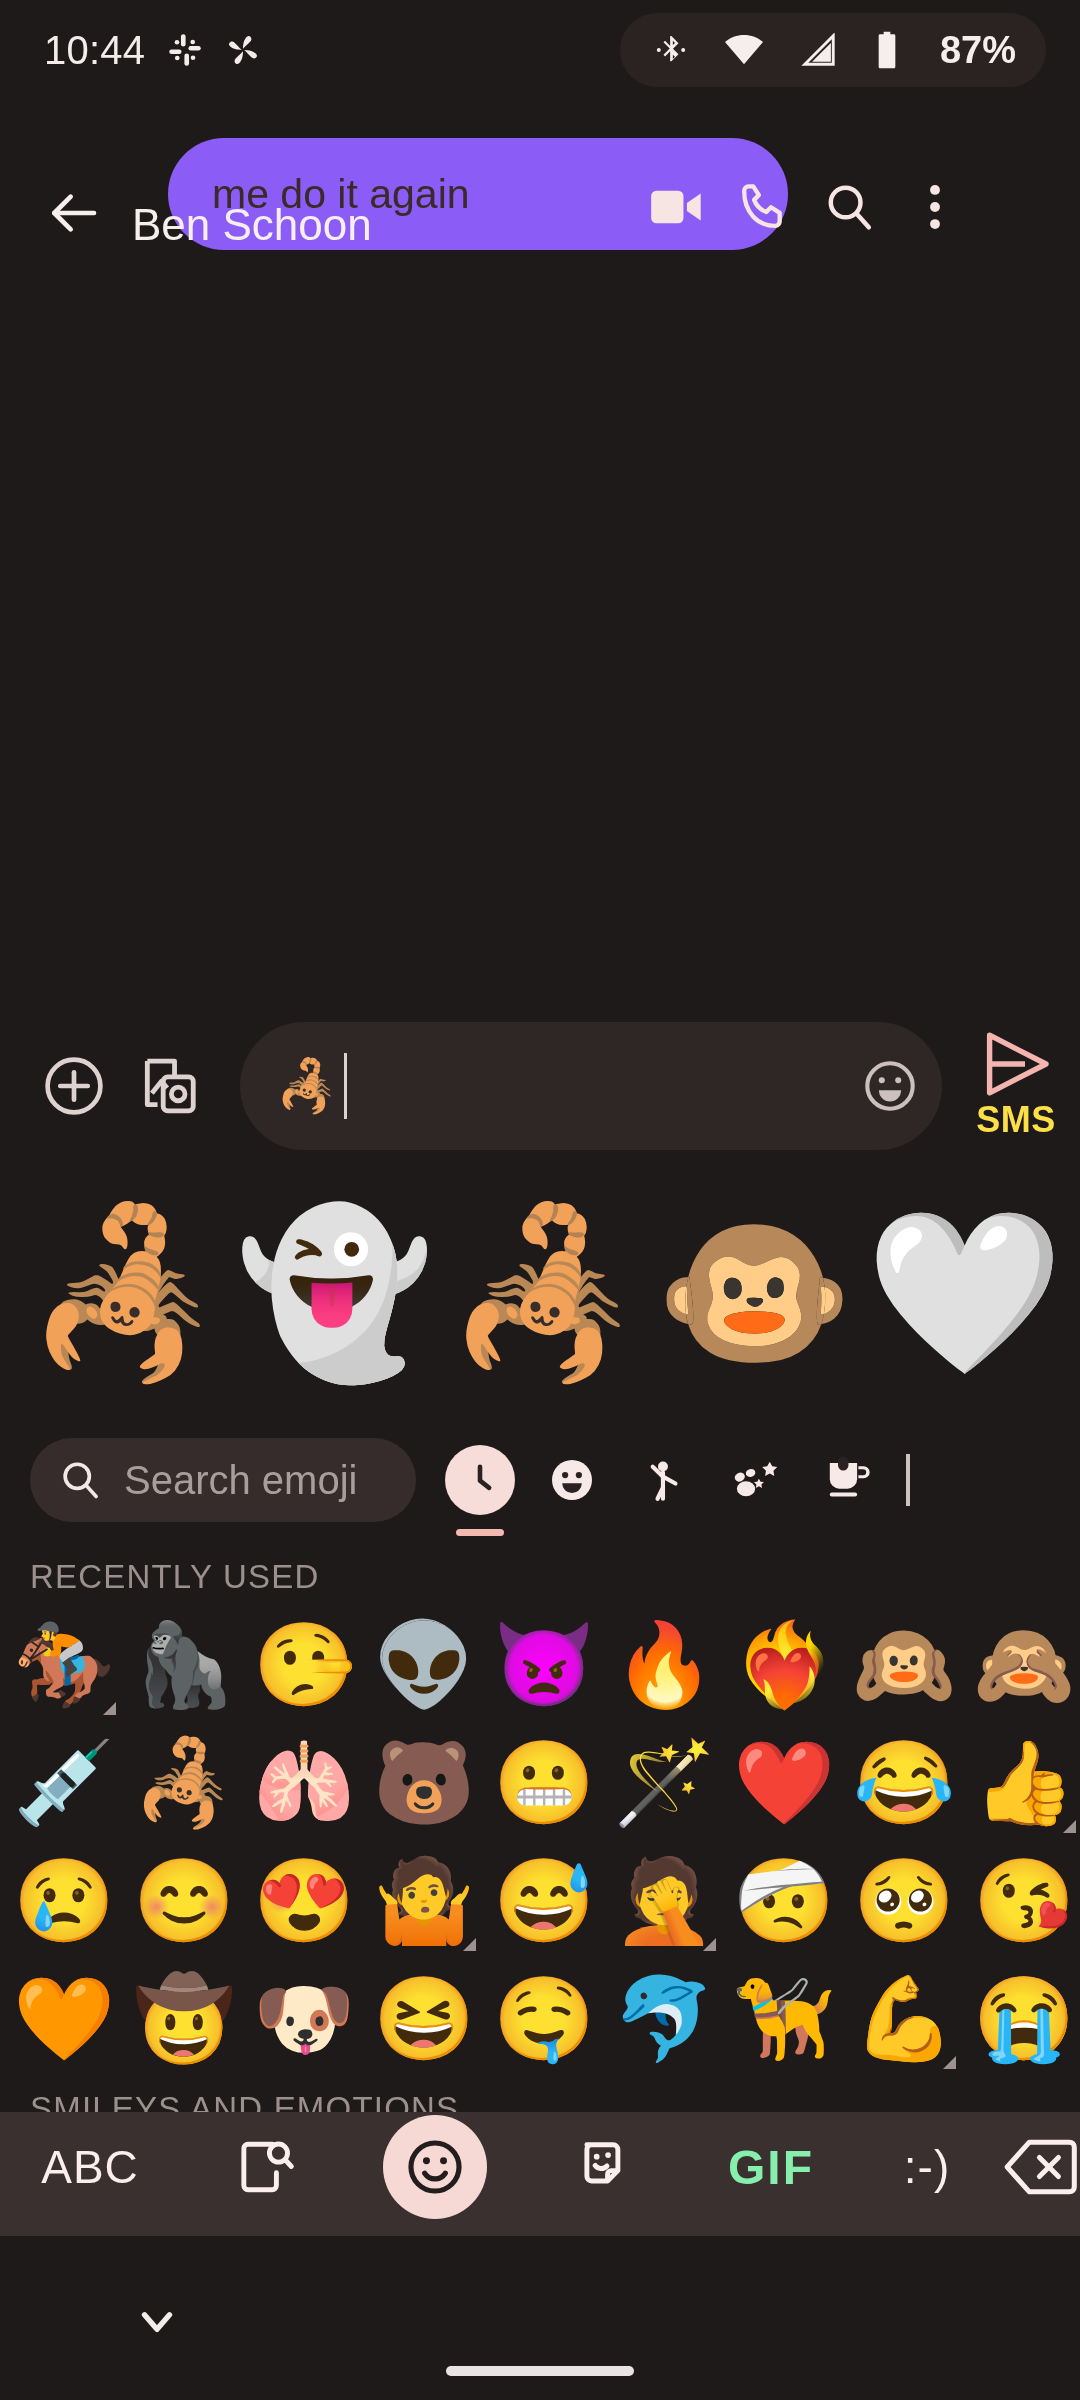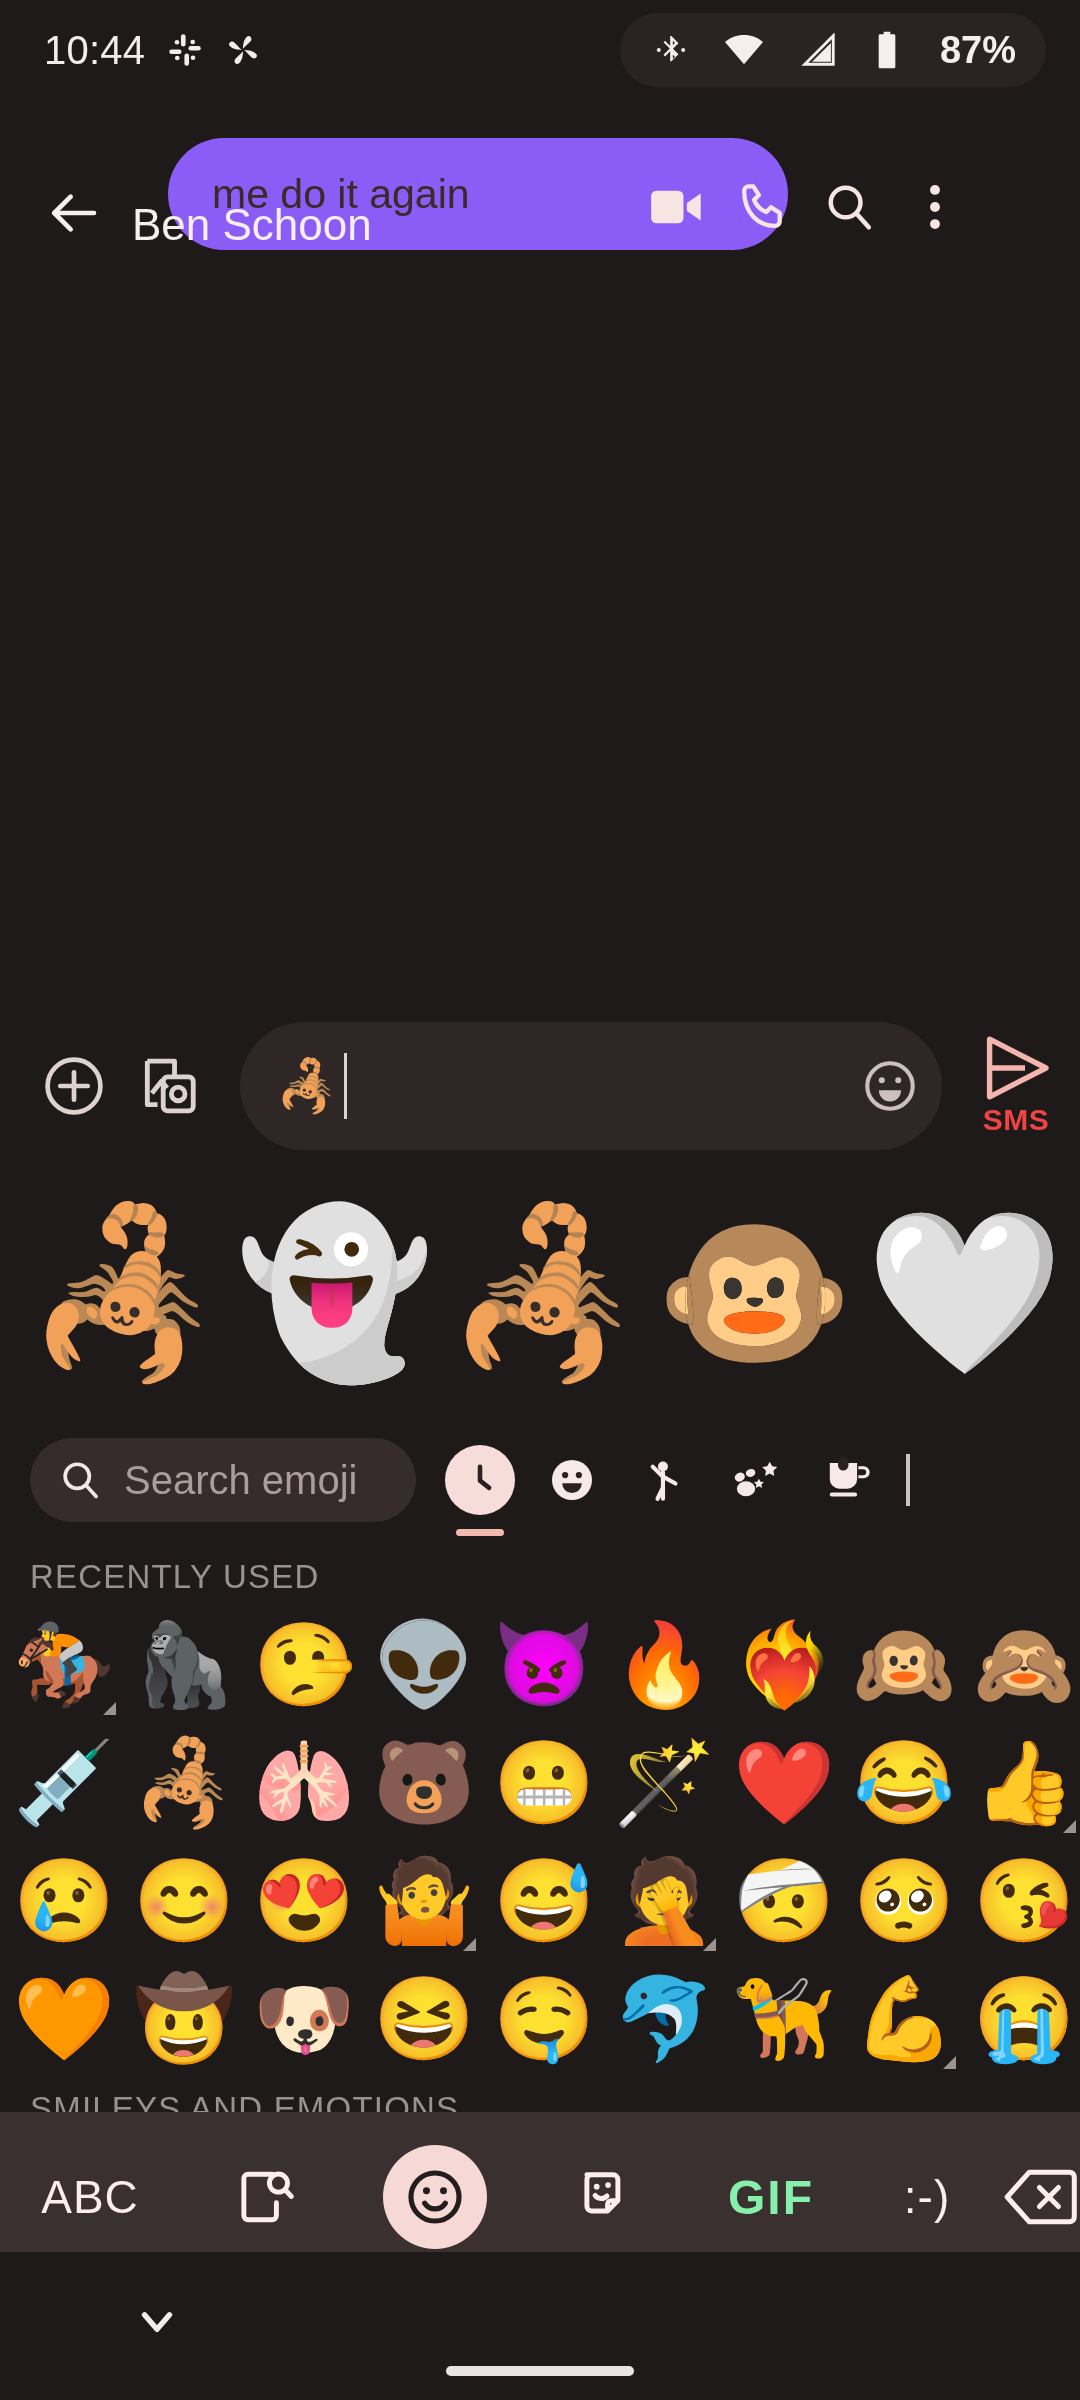--- a/index.html
+++ b/index.html
@@ -80,21 +80,21 @@
   .c-caret {
     width: 3px; height: 66px; background: #d9d2d0; margin-left: 6px;
     display: inline-block;
   }
   .c-grow { flex: 1 1 auto; }
   .c-emojibtn { width: 92px; height: 92px; display:flex;align-items:center;justify-content:center; margin-right: 6px;}
   .c-send {
     width: 112px; height: 128px; display: flex; flex-direction: column;
     align-items: center; justify-content: center; gap: 2px; margin-right: 8px;
   }
-  .c-send-label { color: #ef4444; font-size: 30px; font-weight: bold; letter-spacing: .5px; }
+  .c-send-label { color: #fde047; font-size: 36px; font-weight: bold; letter-spacing: .5px; }
 
   
   .kitchen {
     position: absolute; left: 0; top: 1175px; width: 1080px; height: 235px;
     display: flex; align-items: center; z-index: 15; overflow: hidden;
   }
   .kitchen-item {
     flex: 0 0 auto; width: 210px; height: 210px;
     display: flex; align-items: center; justify-content: center;
     font-size: 160px; line-height: 1;
@@ -149,22 +149,22 @@
   }
   .ecell .corner {
     position: absolute; right: 8px; bottom: 9px;
     width: 0; height: 0;
     border-left: 13px solid transparent;
     border-bottom: 13px solid #9e9290;
   }
 
   
   .kbbar {
-    position: absolute; left: 0; top: 2112px; width: 1080px; height: 140px;
-    background: #3a302f; display: flex; align-items: flex-end; z-index: 30;
+    position: absolute; left: 0; top: 2112px; width: 1080px; height: 124px;
+    background: #3a302f; display: flex; align-items: flex-start; z-index: 30;
   }
   .kb-item {
     height: 110px; display: flex; align-items: center; justify-content: center;
     position: relative; flex: 0 0 auto;
   }
   .kb-abc { color: #fbeeec; font-size: 46px; letter-spacing: 1px; width: 180px; }
   .kb-pill {
     position: absolute; width: 104px; height: 104px; border-radius: 52px;
     background: #f6d8d4; left: 50%; transform: translateX(-50%);
   }

